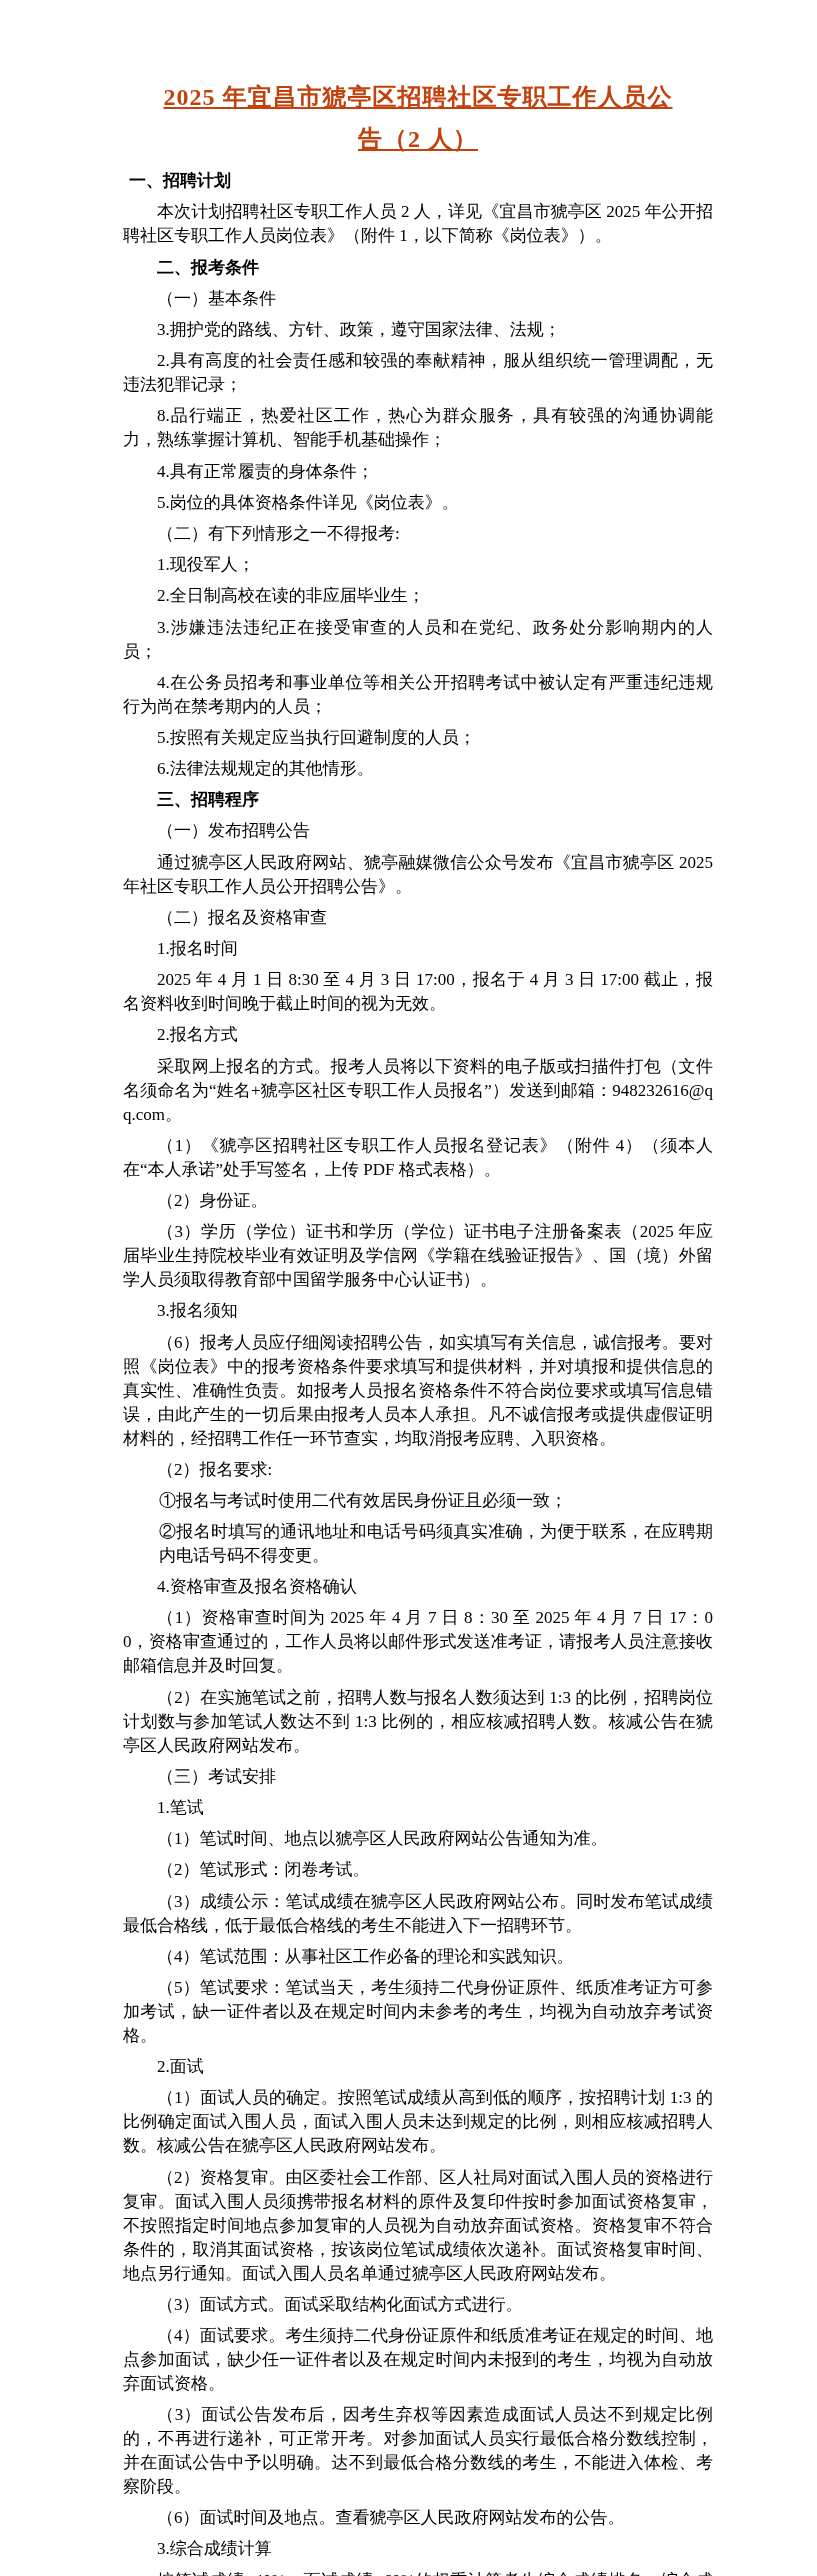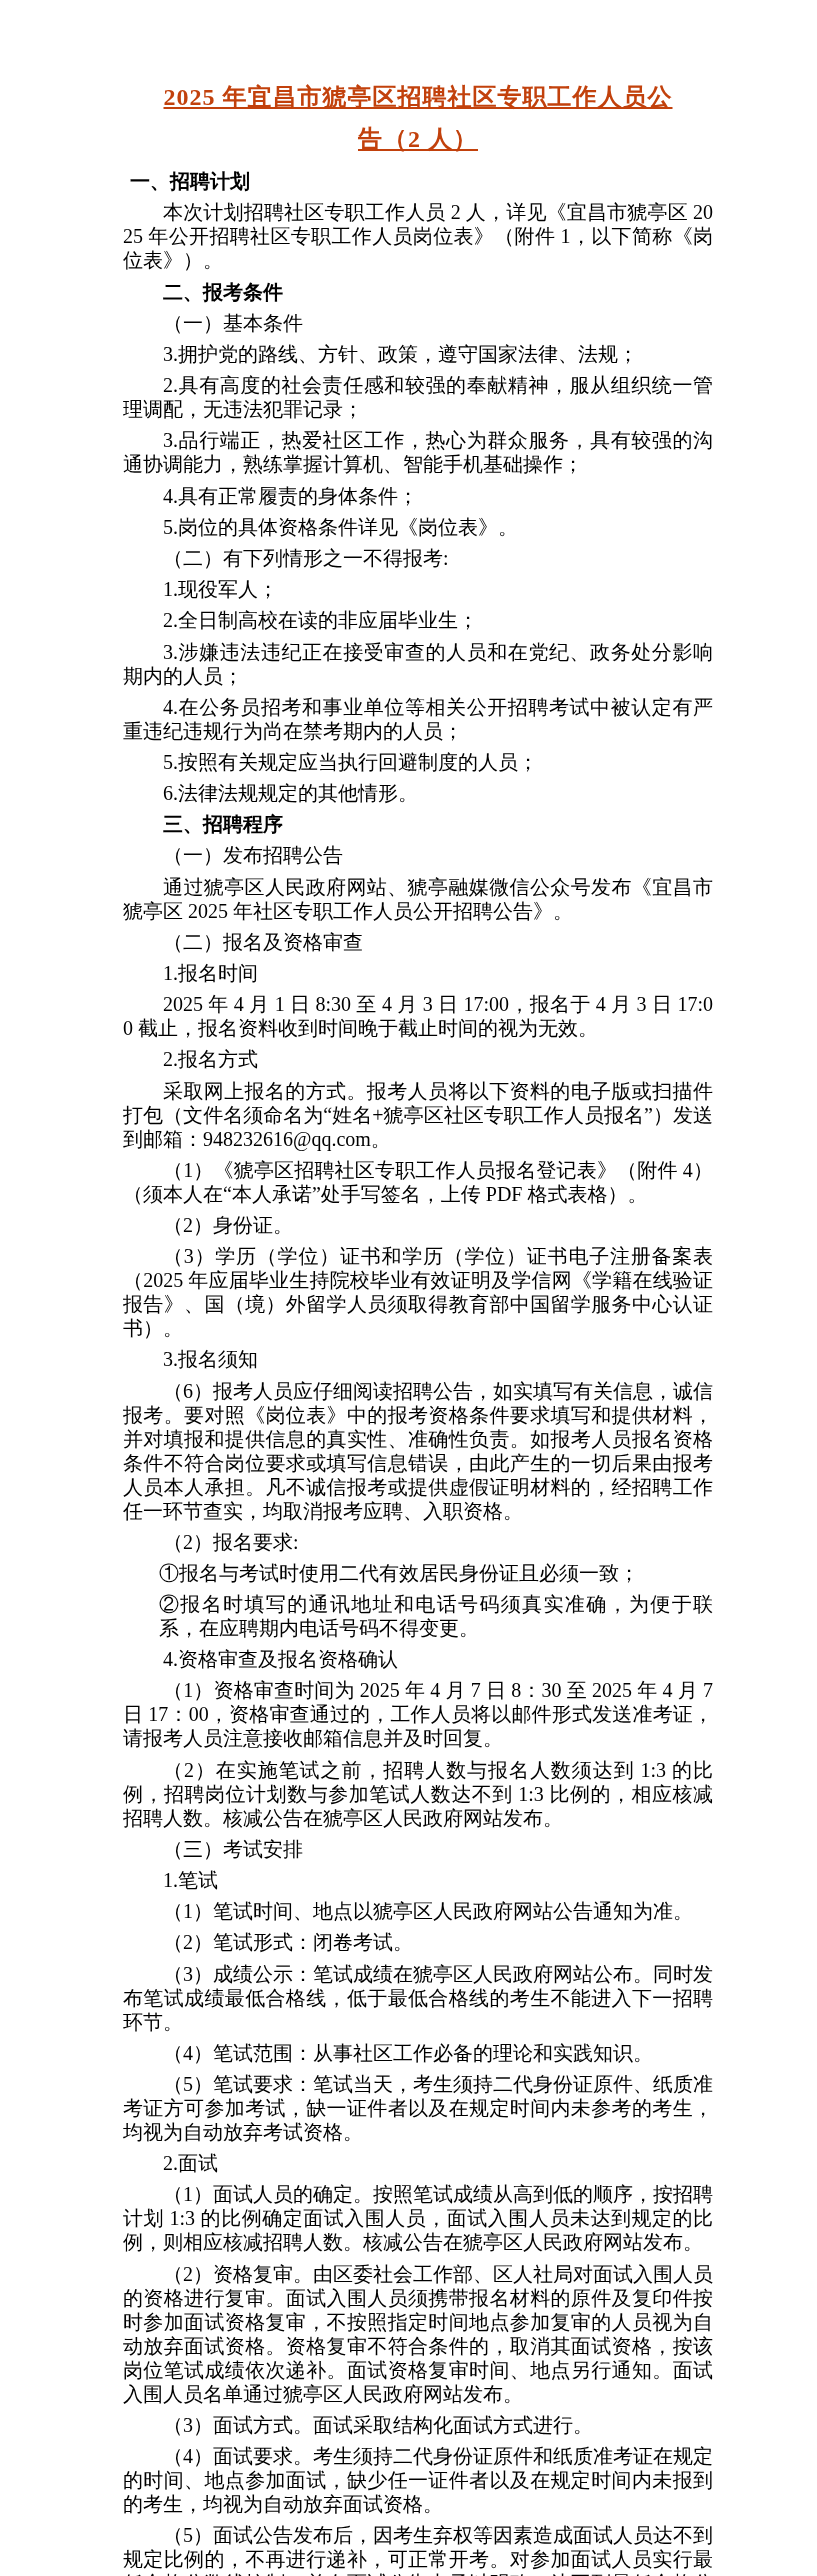--- a/index.html
+++ b/index.html
@@ -24,21 +24,21 @@
     font-size: 24px;
     font-weight: 700;
     line-height: 42px;
     text-align: center;
     letter-spacing: 1px;
   }
   .title-line { white-space: nowrap; }
   .body-text { }
   .para {
     margin: 0 0 7.2px 0;
-    font-size: 20px;
+    font-size: 17px;
     line-height: 24px;
     text-align: justify;
     text-indent: 2em;
     word-break: break-all;
   }
   .para.h0 {           
     font-weight: 700;
     text-indent: 0.35em;
   }
   .para.h {            
@@ -58,21 +58,21 @@
         <div class="title-line">2025 年宜昌市猇亭区招聘社区专职工作人员公</div>
         <div class="title-line">告（2 人）</div>
       </h1>
     <div class="body-text">
         <p class="para h0">一、招聘计划</p>
         <p class="para p">本次计划招聘社区专职工作人员 2 人，详见《宜昌市猇亭区 2025 年公开招聘社区专职工作人员岗位表》（附件 1，以下简称《岗位表》）。</p>
         <p class="para h">二、报考条件</p>
         <p class="para p">（一）基本条件</p>
         <p class="para p">3.拥护党的路线、方针、政策，遵守国家法律、法规；</p>
         <p class="para p">2.具有高度的社会责任感和较强的奉献精神，服从组织统一管理调配，无违法犯罪记录；</p>
-        <p class="para p">3.品行端正，热爱社区工作，热心为群众服务，具有较强的沟通协调能力，熟练掌握计算机、智能手机基础操作；</p>
+        <p class="para p">8.品行端正，热爱社区工作，热心为群众服务，具有较强的沟通协调能力，熟练掌握计算机、智能手机基础操作；</p>
         <p class="para p">4.具有正常履责的身体条件；</p>
         <p class="para p">5.岗位的具体资格条件详见《岗位表》。</p>
         <p class="para p">（二）有下列情形之一不得报考:</p>
         <p class="para p">1.现役军人；</p>
         <p class="para p">2.全日制高校在读的非应届毕业生；</p>
         <p class="para p">3.涉嫌违法违纪正在接受审查的人员和在党纪、政务处分影响期内的人员；</p>
         <p class="para p">4.在公务员招考和事业单位等相关公开招聘考试中被认定有严重违纪违规行为尚在禁考期内的人员；</p>
         <p class="para p">5.按照有关规定应当执行回避制度的人员；</p>
         <p class="para p">6.法律法规规定的其他情形。</p>
         <p class="para h">三、招聘程序</p>
@@ -99,21 +99,21 @@
         <p class="para p">（1）笔试时间、地点以猇亭区人民政府网站公告通知为准。</p>
         <p class="para p">（2）笔试形式：闭卷考试。</p>
         <p class="para p">（3）成绩公示：笔试成绩在猇亭区人民政府网站公布。同时发布笔试成绩最低合格线，低于最低合格线的考生不能进入下一招聘环节。</p>
         <p class="para p">（4）笔试范围：从事社区工作必备的理论和实践知识。</p>
         <p class="para p">（5）笔试要求：笔试当天，考生须持二代身份证原件、纸质准考证方可参加考试，缺一证件者以及在规定时间内未参考的考生，均视为自动放弃考试资格。</p>
         <p class="para p">2.面试</p>
         <p class="para p">（1）面试人员的确定。按照笔试成绩从高到低的顺序，按招聘计划 1:3 的比例确定面试入围人员，面试入围人员未达到规定的比例，则相应核减招聘人数。核减公告在猇亭区人民政府网站发布。</p>
         <p class="para p">（2）资格复审。由区委社会工作部、区人社局对面试入围人员的资格进行复审。面试入围人员须携带报名材料的原件及复印件按时参加面试资格复审，不按照指定时间地点参加复审的人员视为自动放弃面试资格。资格复审不符合条件的，取消其面试资格，按该岗位笔试成绩依次递补。面试资格复审时间、地点另行通知。面试入围人员名单通过猇亭区人民政府网站发布。</p>
         <p class="para p">（3）面试方式。面试采取结构化面试方式进行。</p>
         <p class="para p">（4）面试要求。考生须持二代身份证原件和纸质准考证在规定的时间、地点参加面试，缺少任一证件者以及在规定时间内未报到的考生，均视为自动放弃面试资格。</p>
-        <p class="para p">（5）面试公告发布后，因考生弃权等因素造成面试人员达不到规定比例的，不再进行递补，可正常开考。对参加面试人员实行最低合格分数线控制，并在面试公告中予以明确。达不到最低合格分数线的考生，不能进入体检、考察阶段。</p>
+        <p class="para p">（3）面试公告发布后，因考生弃权等因素造成面试人员达不到规定比例的，不再进行递补，可正常开考。对参加面试人员实行最低合格分数线控制，并在面试公告中予以明确。达不到最低合格分数线的考生，不能进入体检、考察阶段。</p>
         <p class="para p">（6）面试时间及地点。查看猇亭区人民政府网站发布的公告。</p>
         <p class="para p">3.综合成绩计算</p>
         <p class="para p">按笔试成绩×40%、面试成绩×60%的权重计算考生综合成绩排名。综合成绩精确到小数点后两位，若遇综合成绩并列，以笔试成绩从高到低依次排序，若笔试成绩仍相同，则组织加试，以加试成绩为准。考生综合成绩在猇亭区人民政府网站公示。</p>
       </div>
   </div>
 
 </div>
 
 
 </body></html>

